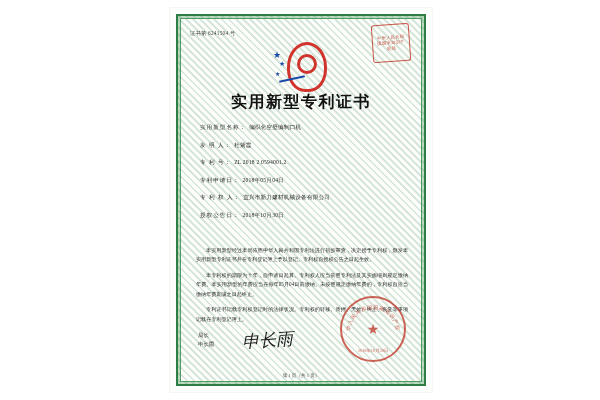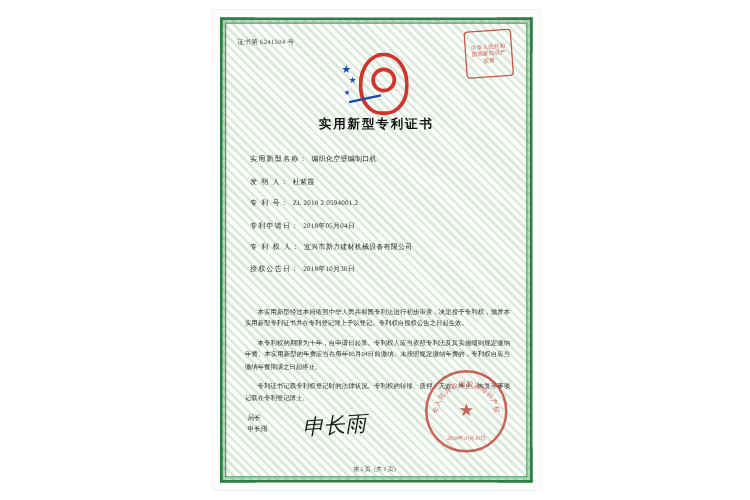--- a/index.html
+++ b/index.html
@@ -83,21 +83,21 @@
   }
   .logo .star2{position:absolute;left:6px;top:18px;font-size:7px;color:#1a49a8;}
   .logo .star3{position:absolute;left:2px;top:28px;font-size:6px;color:#1a49a8;}
   .logo .bar{
     position:absolute;left:6px;top:36px;width:26px;height:2px;background:#1a49a8;
     transform:rotate(-12deg);
   }
 
   .title{
     position:absolute;left:0;right:0;top:84px;text-align:center;
-    font-size:10px;font-weight:bold;color:#121212;letter-spacing:1.5px;
+    font-size:16px;font-weight:bold;color:#121212;letter-spacing:1.5px;
     font-family:"DejaVu Sans", sans-serif;
   }
 
   .fields{
     position:absolute;left:30px;top:116px;right:28px;
   }
   .field{
     font-size:5.6px;color:#2b2b2b;margin-bottom:9.5px;letter-spacing:.2px;
     white-space:nowrap;
   }

